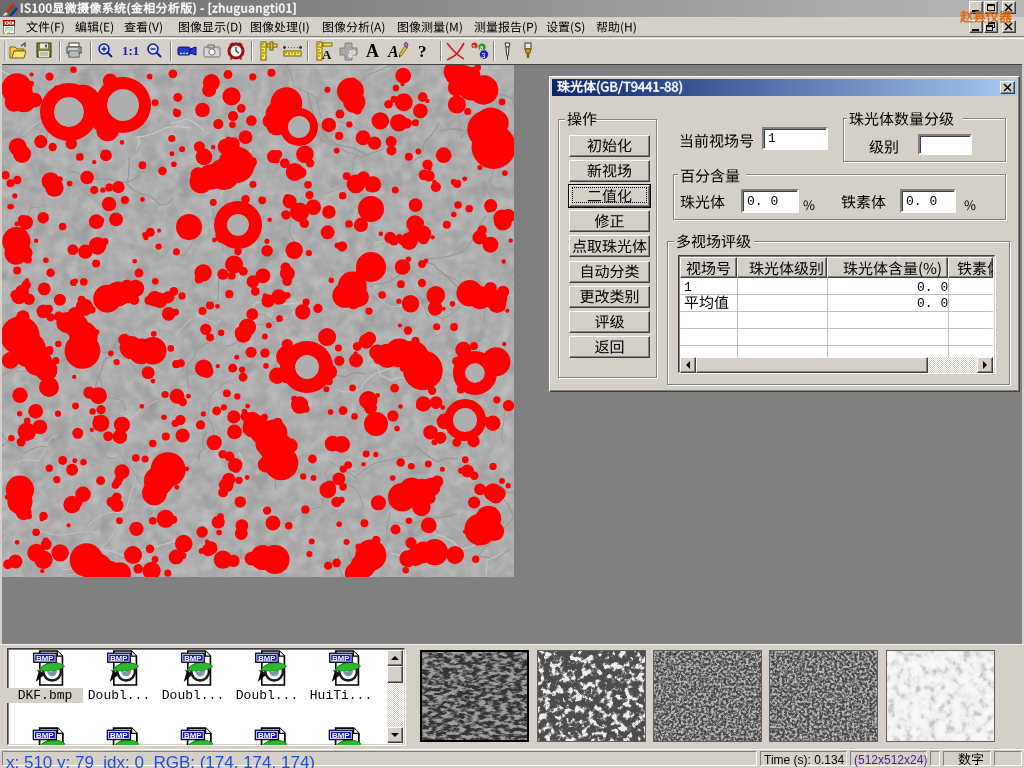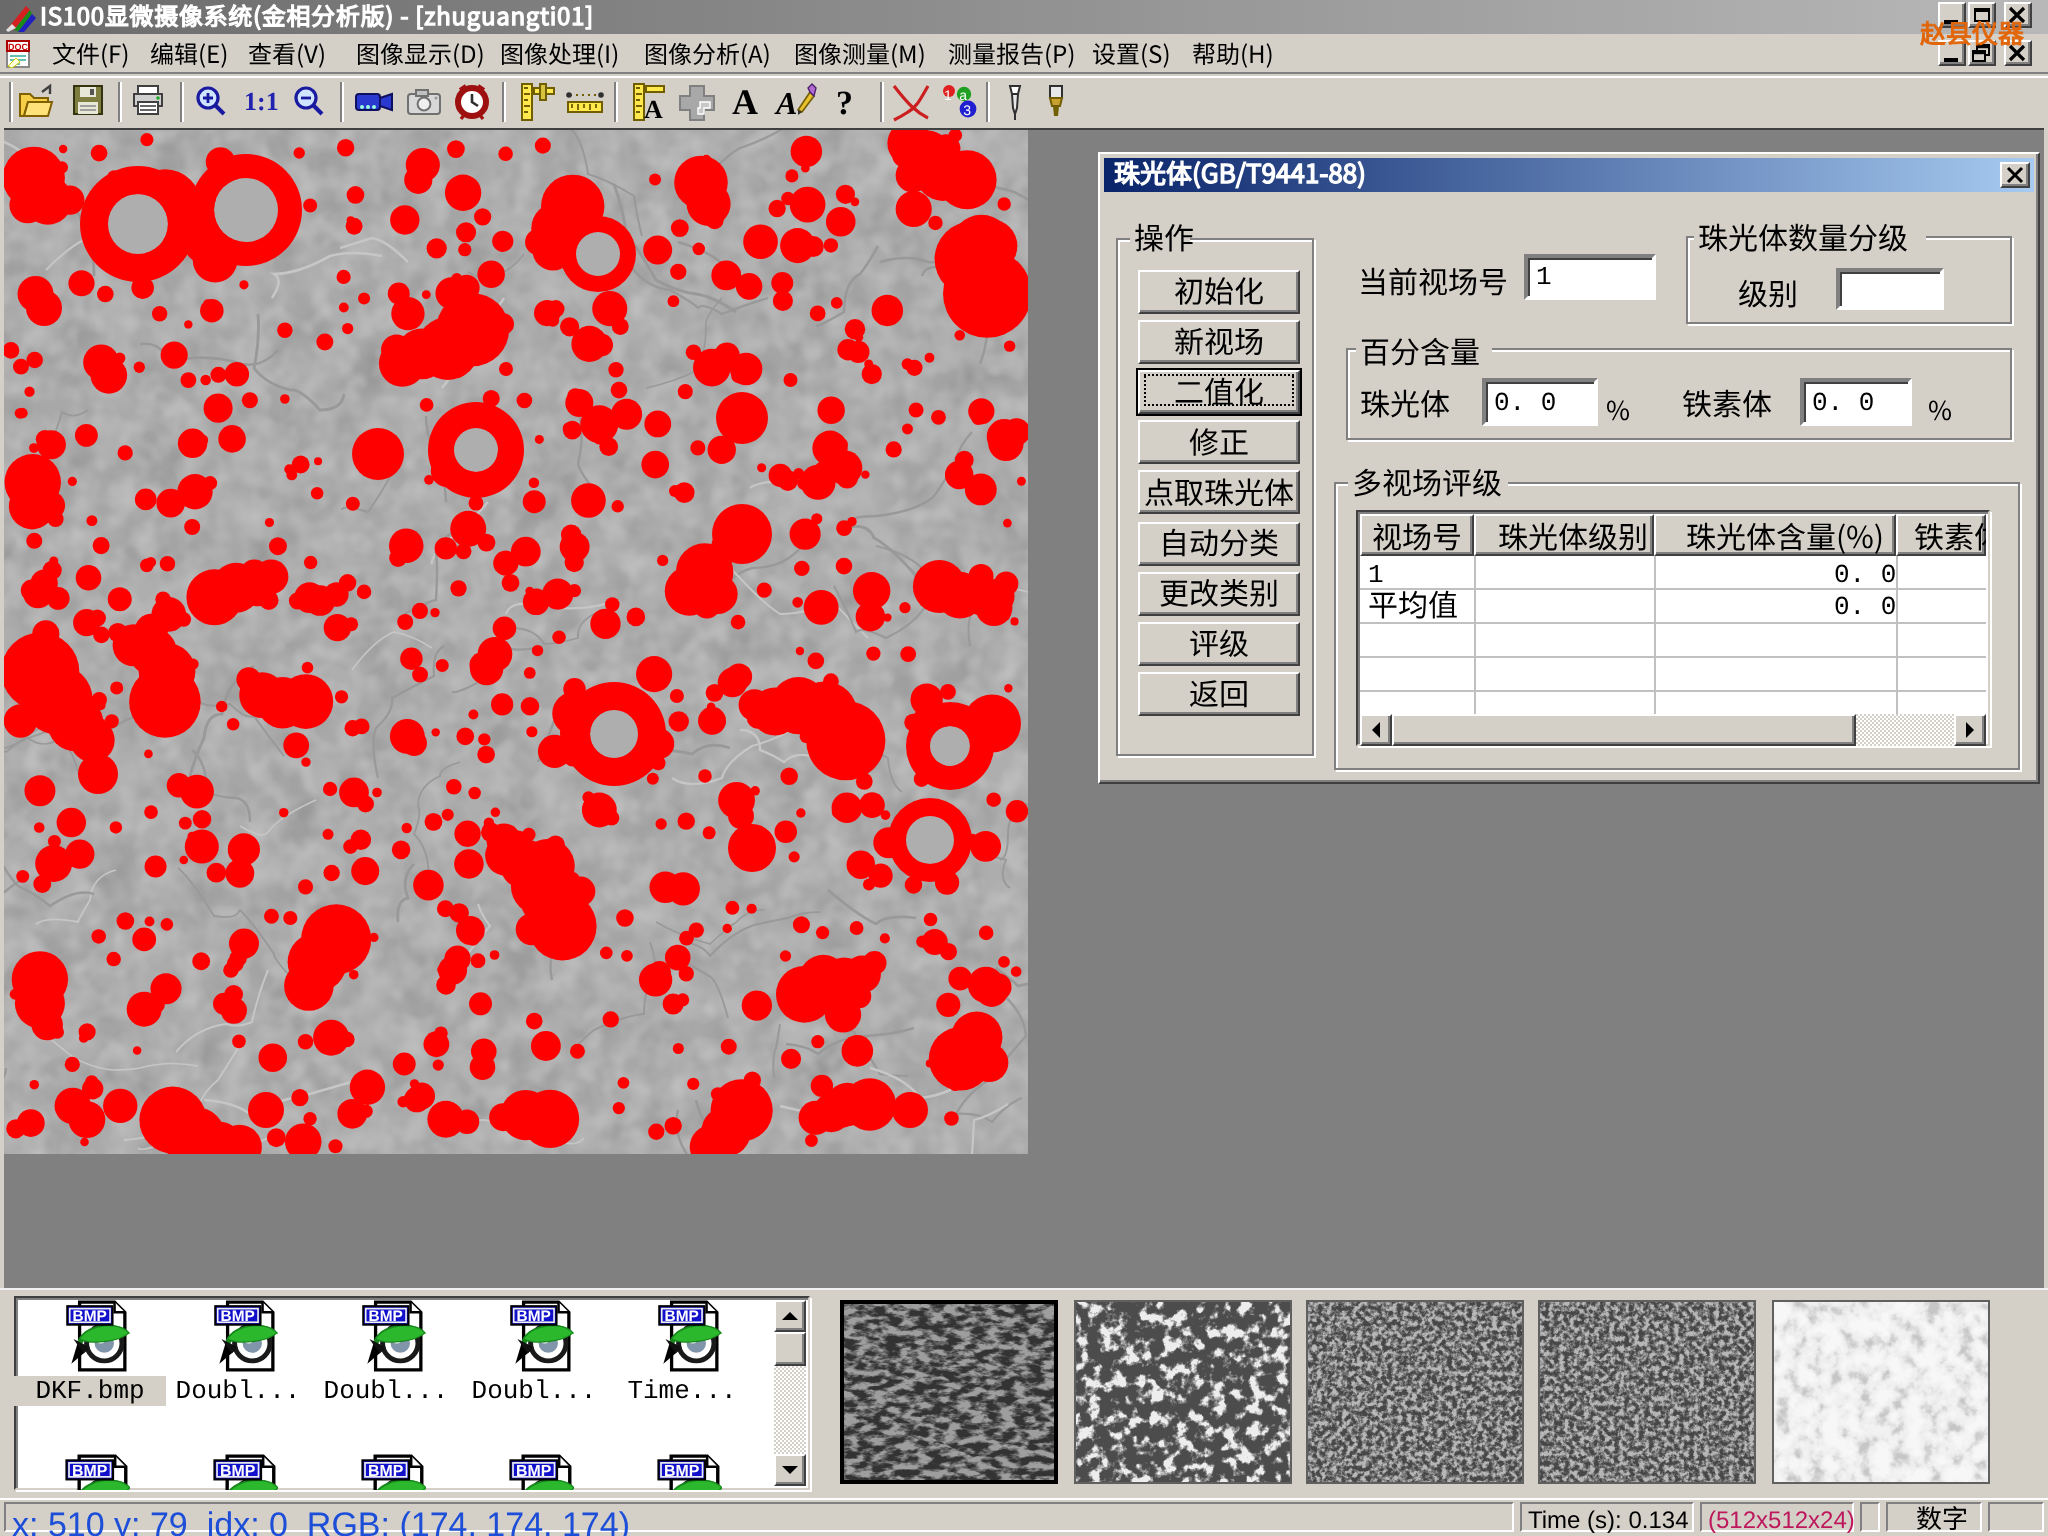--- a/index.html
+++ b/index.html
@@ -1149,21 +1149,21 @@
 <svg width="36" height="36" viewBox="-3 2 32 35" style="position:absolute;left:325px;top:650px">
     <use href="#bmpicon"></use>
   </svg>
 <svg width="36" height="18" viewBox="-3 2 32 17" style="position:absolute;left:325px;top:727px">
     <use href="#bmpicon"></use>
   </svg>
 <div class="abs mono" style="left:7px;top:688px;width:76px;text-align:center;font-size:13px;background:#d4d0c8;color:#000;white-space:nowrap">DKF.bmp</div>
 <div class="abs mono" style="left:81px;top:688px;width:76px;text-align:center;font-size:13px;color:#000;white-space:nowrap">Doubl...</div>
 <div class="abs mono" style="left:155px;top:688px;width:76px;text-align:center;font-size:13px;color:#000;white-space:nowrap">Doubl...</div>
 <div class="abs mono" style="left:229px;top:688px;width:76px;text-align:center;font-size:13px;color:#000;white-space:nowrap">Doubl...</div>
-<div class="abs mono" style="left:303px;top:688px;width:76px;text-align:center;font-size:13px;color:#000;white-space:nowrap">Time...</div>
+<div class="abs mono" style="left:303px;top:688px;width:76px;text-align:center;font-size:13px;color:#000;white-space:nowrap">HuiTi...</div>
 <div class="abs" style="left:387px;top:650px;width:16px;height:93px;background:repeating-conic-gradient(#fff 0 25%,#d4d0c8 0 50%) 0 0/2px 2px"></div>
 <div class="abs btn" style="left:387px;top:650px;width:16px;height:16px"></div>
 <svg class="abs" width="16" height="16" style="left:387px;top:650px">
     <path d="M4 10 L8 6 L12 10 Z" fill="#000"></path>
   </svg>
 <div class="abs btn" style="left:387px;top:666px;width:16px;height:17px"></div>
 <div class="abs btn" style="left:387px;top:727px;width:16px;height:16px"></div>
 <svg class="abs" width="16" height="16" style="left:387px;top:727px">
     <path d="M4 6 L8 10 L12 6 Z" fill="#000"></path>
   </svg>
@@ -1229,21 +1229,21 @@
   </svg>
 <div class="abs" style="left:0;top:749px;width:1024px;height:19px;background:#d4d0c8;border-top:1px solid #fff"></div>
 <div class="abs cell" style="left:2px;top:751px;width:755px;height:15px"></div>
 <div class="abs cell" style="left:760px;top:751px;width:87px;height:15px"></div>
 <div class="abs cell" style="left:850px;top:751px;width:77px;height:15px"></div>
 <div class="abs cell" style="left:930px;top:751px;width:10px;height:15px"></div>
 <div class="abs cell" style="left:943px;top:751px;width:48px;height:15px"></div>
 <div class="abs cell" style="left:994px;top:751px;width:28px;height:15px"></div>
 <div class="abs" style="left:6px;top:753px;font-size:17px;color:#1d4ed8">x: 510 y: 79&nbsp;&nbsp;idx: 0&nbsp;&nbsp;RGB: (174, 174, 174)</div>
 <div class="abs" style="left:764px;top:753px;font-size:12px;color:#000">Time (s): 0.134</div>
-<div class="abs" style="left:854px;top:753px;font-size:12px;color:#be185d">(512x512x24)</div>
+<div class="abs" style="left:854px;top:753px;font-size:12px;color:#4c1d95">(512x512x24)</div>
 <svg id="cjk" width="1024" height="768" viewBox="0 0 1024 768" style="position:absolute;left:0;top:0;z-index:50;pointer-events:none">
     <defs>
       <path id="g0" d="M25 0V183H48V0Z"></path>
       <path id="g1" d="M76 -3Q57 -3 40 4Q24 11 12 24L26 40Q36 29 49 23Q62 17 76 17Q94 17 105 25Q115 34 115 47Q115 56 111 62Q107 68 100 72Q93 76 84 79L58 91Q49 95 41 100Q32 106 26 115Q21 125 21 138Q21 152 28 163Q36 174 49 180Q62 187 78 187Q95 187 109 180Q123 174 132 164L120 149Q112 157 101 162Q91 166 78 166Q63 166 53 159Q44 152 44 140Q44 131 49 125Q53 119 60 116Q67 112 74 109L100 98Q111 93 120 87Q128 81 133 72Q138 62 138 49Q138 34 131 22Q123 11 109 4Q95 -3 76 -3Z"></path>
       <path id="g2" d="M22 0V19H63V156H30V170Q42 172 52 176Q61 179 68 183H86V19H123V0Z"></path>
       <path id="g3" d="M70 -3Q52 -3 39 7Q26 18 19 39Q12 60 12 92Q12 124 19 145Q26 166 39 176Q52 187 70 187Q87 187 100 176Q112 166 119 145Q126 124 126 92Q126 60 119 39Q112 18 100 7Q87 -3 70 -3ZM70 15Q80 15 88 23Q96 31 100 48Q104 65 104 92Q104 119 100 136Q96 153 88 161Q80 168 70 168Q59 168 51 161Q43 153 39 136Q34 119 34 92Q34 65 39 48Q43 31 51 23Q59 15 70 15Z"></path>
       <path id="g4" d="M61 142V117H189V142ZM61 183V157H189V183ZM43 198H208V101H43ZM10 10H240V-8H10ZM88 91H106V0H88ZM143 91H161V0H143ZM205 82 221 75Q213 62 203 48Q194 35 185 24L170 31Q176 38 183 47Q189 56 195 65Q201 74 205 82ZM31 74 46 81Q51 73 56 64Q62 54 67 46Q72 37 74 31L59 23Q56 30 52 39Q47 48 41 57Q36 66 31 74Z"></path>
       <path id="g5" d="M131 4 128 20 134 28 165 47Q166 44 167 40Q169 36 170 34Q155 23 147 18Q139 12 136 9Q133 6 131 4ZM131 4Q130 6 129 9Q128 12 126 15Q125 18 124 20Q126 21 128 25Q131 28 131 36V80H146V20Q146 20 144 18Q141 17 138 14Q135 12 133 9Q131 6 131 4ZM179 158H240V142H172ZM178 210 196 207Q193 184 189 162Q184 140 178 121Q172 102 164 87Q162 89 160 92Q158 94 155 97Q153 100 151 101Q159 114 164 132Q169 149 173 169Q176 189 178 210ZM181 139Q184 115 189 93Q193 71 201 52Q208 33 218 19Q228 4 242 -4Q240 -6 238 -9Q235 -11 233 -14Q231 -17 230 -19Q216 -9 205 7Q195 23 188 43Q180 64 175 87Q171 111 167 137ZM216 150 232 149Q228 108 219 77Q210 45 194 21Q179 -3 153 -20Q152 -19 150 -16Q148 -13 146 -11Q144 -8 143 -7Q166 8 181 31Q196 53 204 83Q212 113 216 150ZM108 210H123V140H108ZM76 190H89V145H140V190H154V130H76ZM71 111H154V95H71ZM87 80H141V64H87ZM82 80H98V50Q98 40 96 27Q94 15 90 3Q85 -9 75 -19Q74 -17 72 -15Q70 -12 67 -10Q65 -8 63 -7Q71 2 75 12Q79 22 80 32Q82 42 82 50ZM50 210 67 204Q57 189 44 173Q30 157 17 146Q16 148 14 151Q12 153 10 156Q8 159 7 160Q15 167 23 175Q31 184 38 193Q45 202 50 210ZM55 160 71 154Q64 140 55 125Q46 110 36 96Q25 83 15 73Q14 75 12 78Q10 81 8 84Q6 87 4 89Q18 102 32 121Q46 140 55 160ZM37 114 54 132 54 131V-20H37Z"></path>
       <path id="g6" d="M8 84Q21 88 39 94Q58 100 77 107L80 92Q63 85 45 78Q28 71 14 65ZM12 165H80V147H12ZM40 210H57V2Q57 -5 55 -9Q54 -14 49 -16Q45 -18 38 -19Q31 -19 20 -19Q19 -16 18 -11Q16 -6 15 -2Q22 -2 28 -2Q34 -2 36 -2Q38 -2 39 -1Q40 0 40 2ZM81 199H236V185H81ZM111 168H201V156H111ZM111 139H201V127H111ZM77 79H140V64H77ZM197 193H214V86H197ZM135 79H138L140 80L151 76Q144 53 133 34Q121 16 106 2Q91 -11 74 -20Q73 -17 70 -13Q67 -9 65 -6Q80 0 94 13Q108 25 119 41Q129 57 135 76ZM84 107Q103 108 129 109Q154 110 182 111Q211 112 239 113L239 100Q211 98 184 97Q156 95 131 94Q106 93 87 92ZM77 45 87 55Q98 49 109 40Q120 32 130 24Q141 16 147 9L136 -2Q130 5 120 13Q110 21 98 30Q87 39 77 45ZM100 193H117V105L100 103ZM152 80H223V64H152ZM218 80H221L224 80L234 76Q227 51 214 32Q201 13 183 0Q166 -13 146 -20Q145 -17 142 -13Q139 -9 137 -6Q155 0 172 11Q188 22 200 39Q213 56 218 77ZM172 69Q180 43 198 23Q216 3 242 -6Q239 -8 236 -12Q232 -17 230 -20Q203 -9 185 13Q167 36 158 66Z"></path>
       <path id="g7" d="M118 192H179V177H118ZM106 143V118H207V143ZM90 157H225V103H90ZM129 91 142 98Q154 89 162 77Q170 65 174 52Q178 38 178 26Q178 13 176 4Q173 -6 168 -11Q163 -16 158 -18Q153 -20 146 -20Q139 -20 130 -19Q130 -16 129 -11Q128 -7 126 -3Q131 -4 135 -4Q139 -4 142 -4Q146 -4 149 -3Q152 -3 154 1Q158 4 160 12Q162 20 161 30Q160 40 157 51Q153 62 147 72Q140 83 129 91ZM146 77 158 71Q149 62 136 53Q123 45 109 37Q95 30 82 26Q80 28 77 32Q74 36 72 38Q84 42 98 48Q112 54 125 62Q137 69 146 77ZM159 53 172 47Q162 35 146 24Q131 12 114 4Q97 -5 80 -11Q79 -8 75 -4Q72 0 69 2Q86 7 103 15Q120 23 135 33Q149 43 159 53ZM215 92 227 81Q219 75 209 70Q198 64 188 59Q178 54 169 51L160 61Q168 64 178 70Q188 76 198 82Q208 87 215 92ZM122 210 140 207Q130 188 114 168Q98 148 76 131Q75 133 73 135Q71 137 68 140Q66 142 64 143Q78 152 89 164Q100 176 108 188Q117 199 122 210ZM173 192H177L180 193L191 185Q185 174 176 163Q168 152 160 145Q158 147 155 150Q152 153 150 155Q154 159 158 165Q163 171 167 178Q171 184 173 189ZM198 70Q202 57 208 45Q215 33 223 24Q232 14 243 9Q239 6 236 2Q232 -2 230 -6Q214 5 202 24Q190 44 183 66ZM151 152H167V151Q167 145 165 136Q164 127 159 118Q155 108 146 98Q136 88 121 79Q106 70 82 62Q81 65 78 68Q75 72 72 74Q94 81 108 89Q123 97 131 106Q140 115 144 123Q149 132 150 139Q151 146 151 151ZM66 209 83 204Q76 183 65 162Q55 141 43 123Q31 105 18 91Q17 93 15 96Q13 100 11 104Q9 107 7 109Q19 122 30 138Q41 154 50 172Q59 190 66 209ZM40 143 57 160 58 160V-19H40Z"></path>

